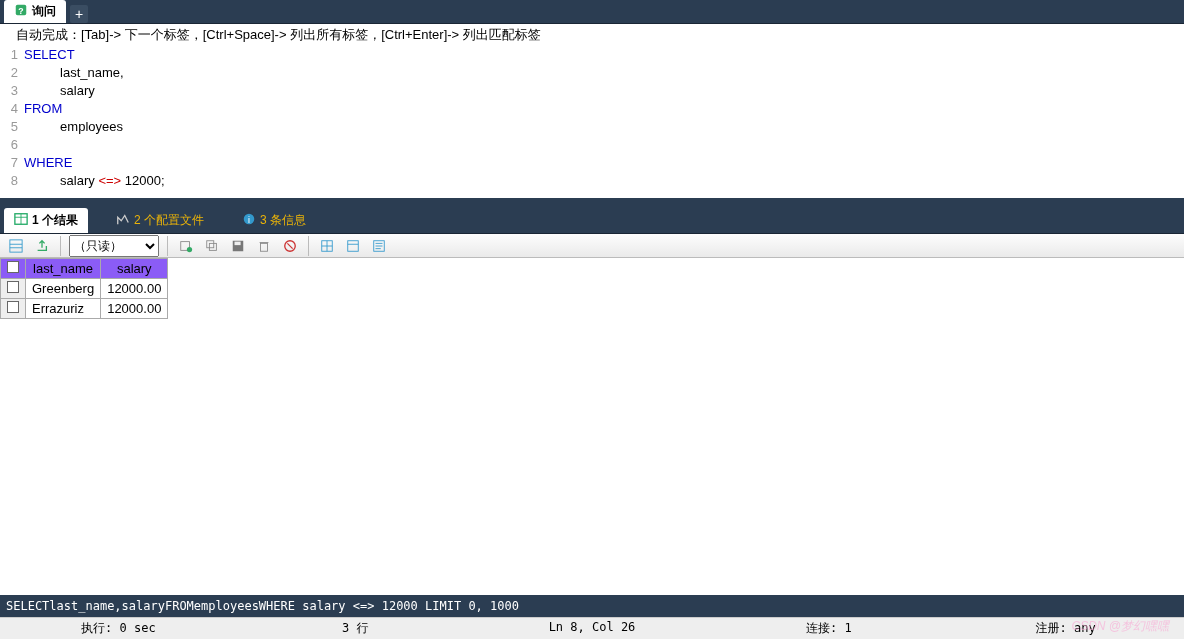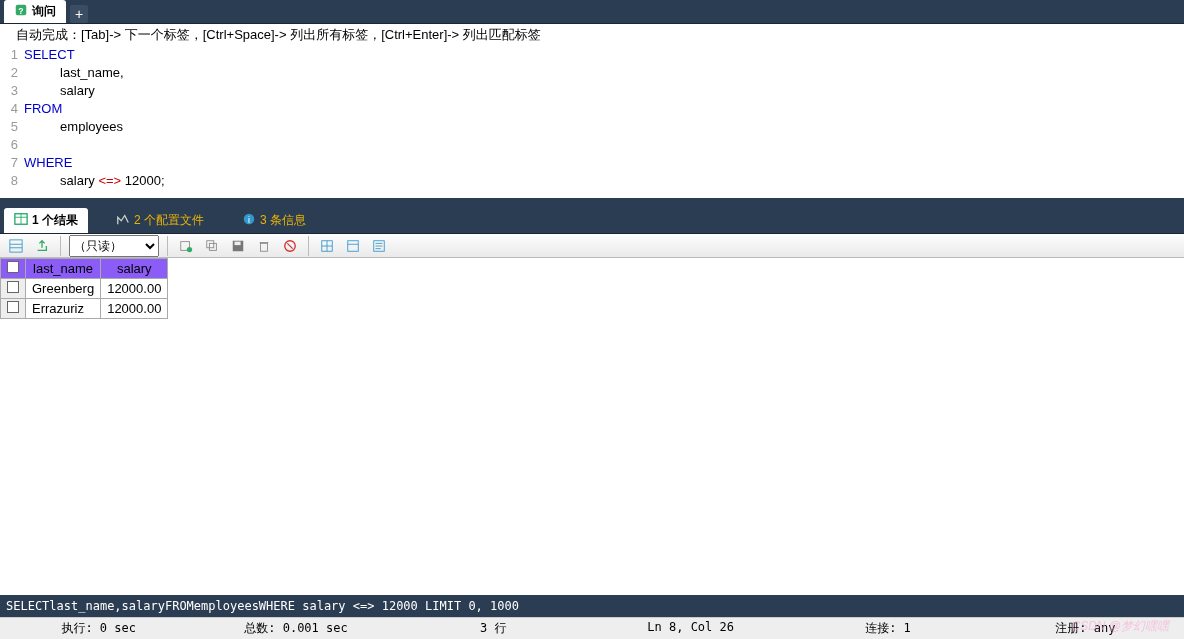--- a/index.html
+++ b/index.html
@@ -197,20 +197,19 @@
           <td class="num">12000.00</td>
         </tr>
       </tbody>
     </table>
 </div>
 
 <div class="status-sql">SELECTlast_name,salaryFROMemployeesWHERE salary &lt;=&gt; 12000 LIMIT 0, 1000</div>
 
 <div class="status-info">
   <div>执行: 0 sec</div>
-  <div>总数: 0.001 sec</div>
   <div>3 行</div>
   <div>Ln 8, Col 26</div>
   <div>连接: 1</div>
   <div>注册: any</div>
 </div>
 
 <div class="watermark">CSDN @梦幻嘿嘿</div>
 
 </body></html>

